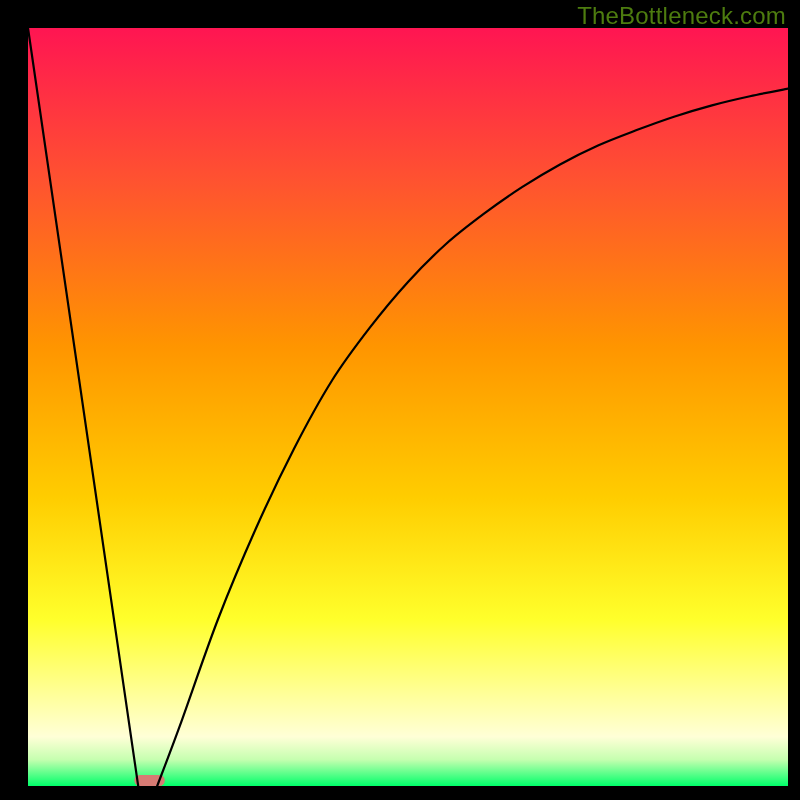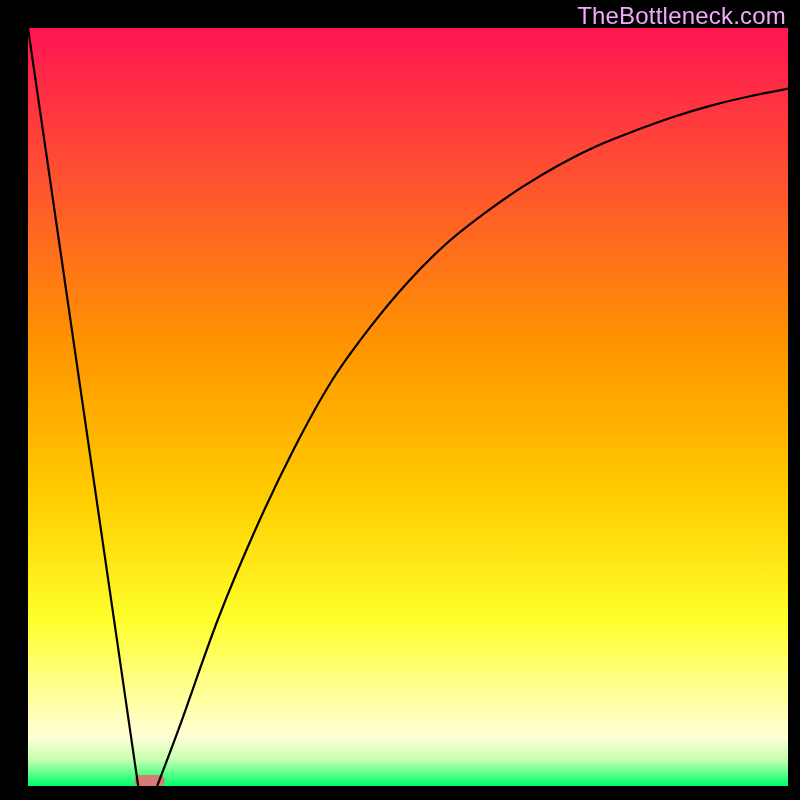--- a/index.html
+++ b/index.html
@@ -14,21 +14,21 @@
   .frame {
     position: relative;
     width: 800px;
     height: 800px;
     background: #000;
   }
   .watermark {
     position: absolute;
     top: 2px;
     right: 14px;
-    color: #f0abfc;
+    color: #4d7c0f;
     font-size: 24px;
     font-weight: 500;
     letter-spacing: 0.2px;
     z-index: 10;
   }
   .plot {
     position: absolute;
     left: 28px;
     top: 28px;
     width: 760px;

